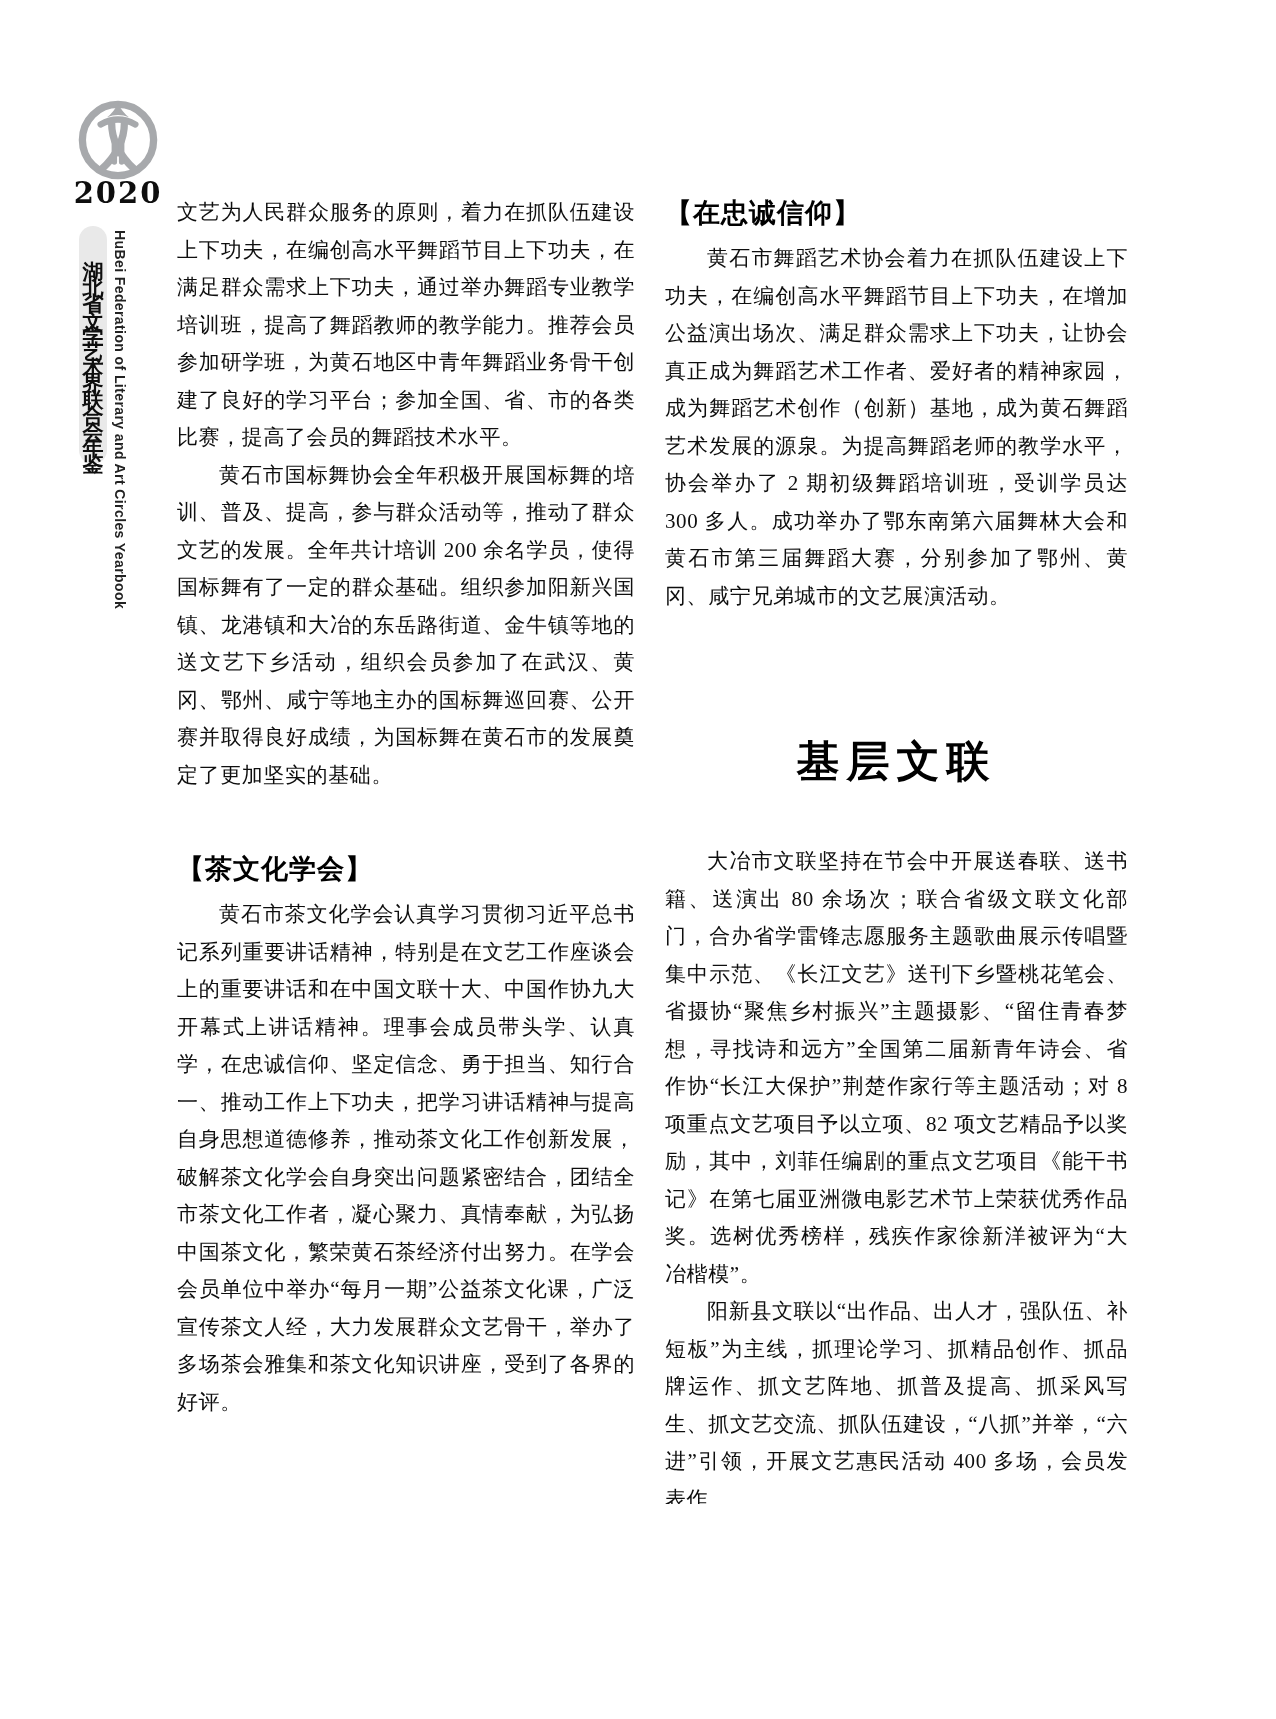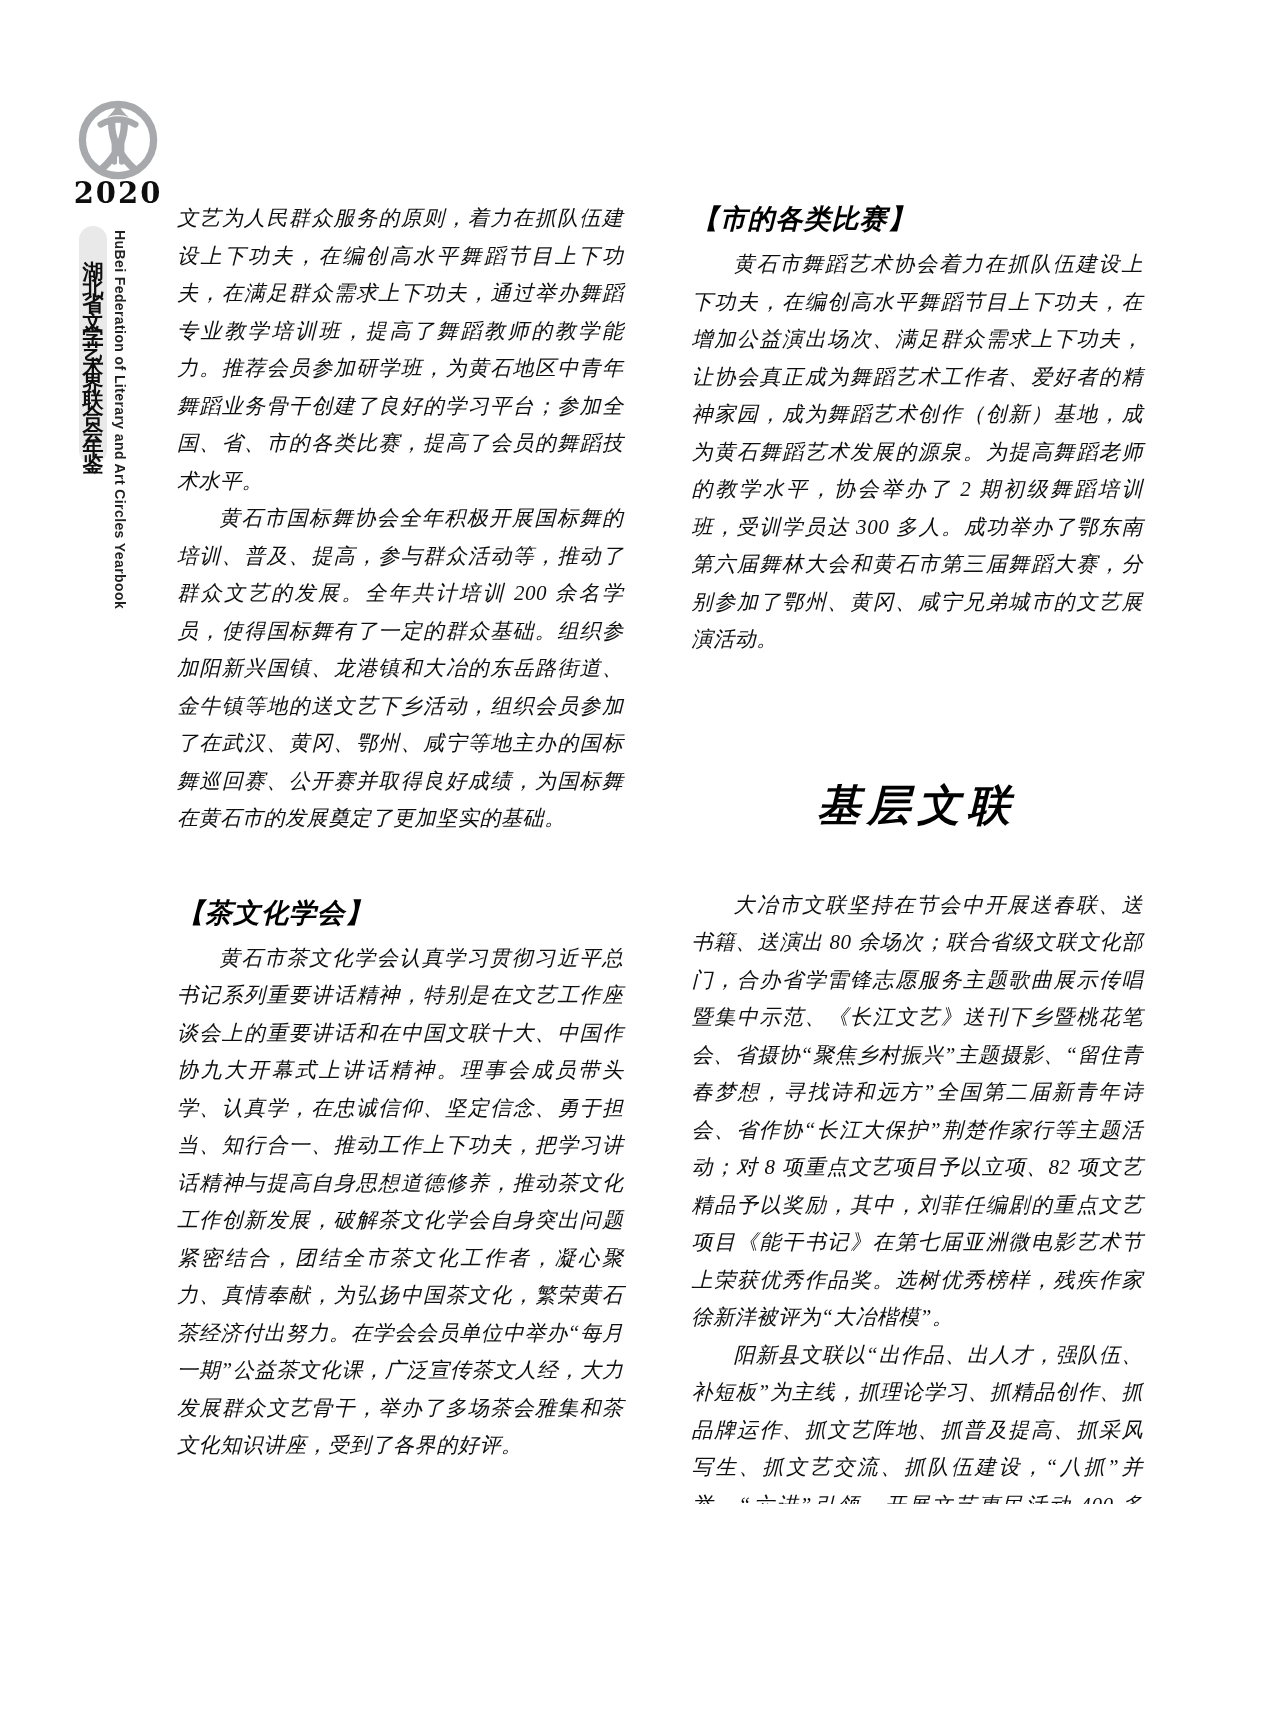--- a/index.html
+++ b/index.html
@@ -52,25 +52,24 @@
     font-size: 14px;
     letter-spacing: 0.4px;
     color: #222;
     white-space: nowrap;
   }
 
   
   .columns {
     position: absolute;
     left: 177px;
-    top: 200px;
+    top: 194px;
     width: 966px;
     display: flex;
-    gap: 68px;
-    font-style: italic;
+    gap: 30px;
   }
   .col-left  { width: 458px; }
   .col-right { width: 463px; }
 
   .body-text {
     margin: 0;
     font-family: "Liberation Serif", "DejaVu Serif", serif;
     font-size: 21px;
     line-height: 37.5px;
     letter-spacing: 0.6px;
@@ -139,21 +138,21 @@
     <div class="col col-left">
       <p class="body-text no-indent">文艺为人民群众服务的原则，着力在抓队伍建设上下功夫，在编创高水平舞蹈节目上下功夫，在满足群众需求上下功夫，通过举办舞蹈专业教学培训班，提高了舞蹈教师的教学能力。推荐会员参加研学班，为黄石地区中青年舞蹈业务骨干创建了良好的学习平台；参加全国、省、市的各类比赛，提高了会员的舞蹈技术水平。</p>
 
       <p class="body-text">黄石市国标舞协会全年积极开展国标舞的培训、普及、提高，参与群众活动等，推动了群众文艺的发展。全年共计培训 200 余名学员，使得国标舞有了一定的群众基础。组织参加阳新兴国镇、龙港镇和大冶的东岳路街道、金牛镇等地的送文艺下乡活动，组织会员参加了在武汉、黄冈、鄂州、咸宁等地主办的国标舞巡回赛、公开赛并取得良好成绩，为国标舞在黄石市的发展奠定了更加坚实的基础。</p>
 
       <h3 class="entry-title">【茶文化学会】</h3>
       <p class="body-text">黄石市茶文化学会认真学习贯彻习近平总书记系列重要讲话精神，特别是在文艺工作座谈会上的重要讲话和在中国文联十大、中国作协九大开幕式上讲话精神。理事会成员带头学、认真学，在忠诚信仰、坚定信念、勇于担当、知行合一、推动工作上下功夫，把学习讲话精神与提高自身思想道德修养，推动茶文化工作创新发展，破解茶文化学会自身突出问题紧密结合，团结全市茶文化工作者，凝心聚力、真情奉献，为弘扬中国茶文化，繁荣黄石茶经济付出努力。在学会会员单位中举办“每月一期”公益茶文化课，广泛宣传茶文人经，大力发展群众文艺骨干，举办了多场茶会雅集和茶文化知识讲座，受到了各界的好评。</p>
     </div>
 
     <div class="col col-right">
-      <h3 class="entry-title first">【市的各类比赛】</h3>
+      <h3 class="entry-title first">【在忠诚信仰】</h3>
       <p class="body-text">黄石市舞蹈艺术协会着力在抓队伍建设上下功夫，在编创高水平舞蹈节目上下功夫，在增加公益演出场次、满足群众需求上下功夫，让协会真正成为舞蹈艺术工作者、爱好者的精神家园，成为舞蹈艺术创作（创新）基地，成为黄石舞蹈艺术发展的源泉。为提高舞蹈老师的教学水平，协会举办了 2 期初级舞蹈培训班，受训学员达 300 多人。成功举办了鄂东南第六届舞林大会和黄石市第三届舞蹈大赛，分别参加了鄂州、黄冈、咸宁兄弟城市的文艺展演活动。</p>
 
       <h1 class="chapter-title">基层文联</h1>
 
       <p class="body-text">大冶市文联坚持在节会中开展送春联、送书籍、送演出 80 余场次；联合省级文联文化部门，合办省学雷锋志愿服务主题歌曲展示传唱暨集中示范、《长江文艺》送刊下乡暨桃花笔会、省摄协“聚焦乡村振兴”主题摄影、“留住青春梦想，寻找诗和远方”全国第二届新青年诗会、省作协“长江大保护”荆楚作家行等主题活动；对 8 项重点文艺项目予以立项、82 项文艺精品予以奖励，其中，刘菲任编剧的重点文艺项目《能干书记》在第七届亚洲微电影艺术节上荣获优秀作品奖。选树优秀榜样，残疾作家徐新洋被评为“大冶楷模”。</p>
 
       <p class="body-text">阳新县文联以“出作品、出人才，强队伍、补短板”为主线，抓理论学习、抓精品创作、抓品牌运作、抓文艺阵地、抓普及提高、抓采风写生、抓文艺交流、抓队伍建设，“八抓”并举，“六进”引领，开展文艺惠民活动 400 多场，会员发表作</p>
     </div>
 
   </div>

